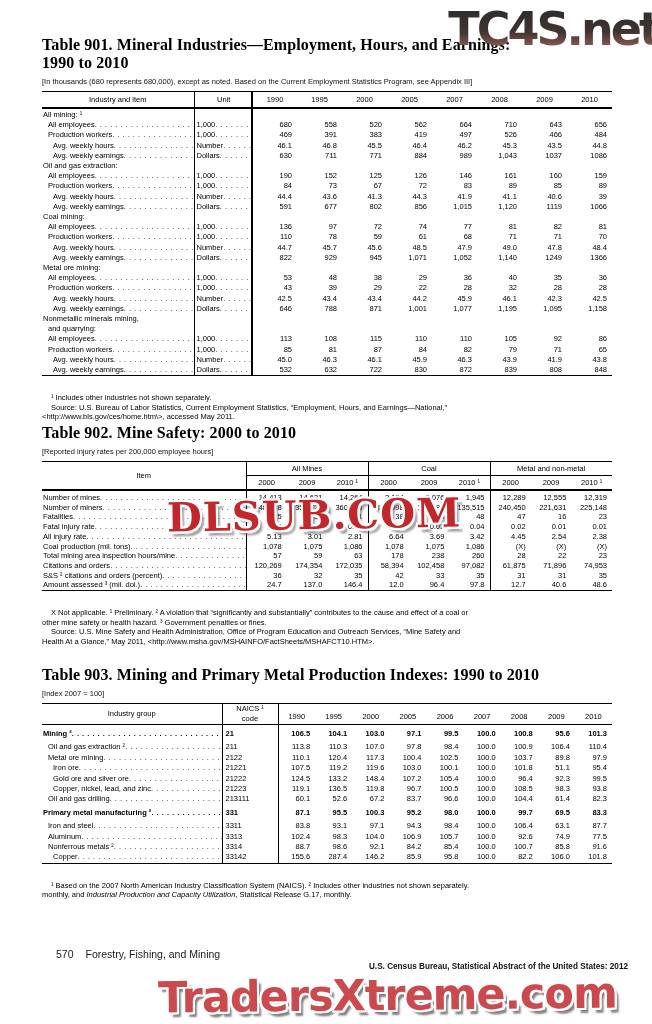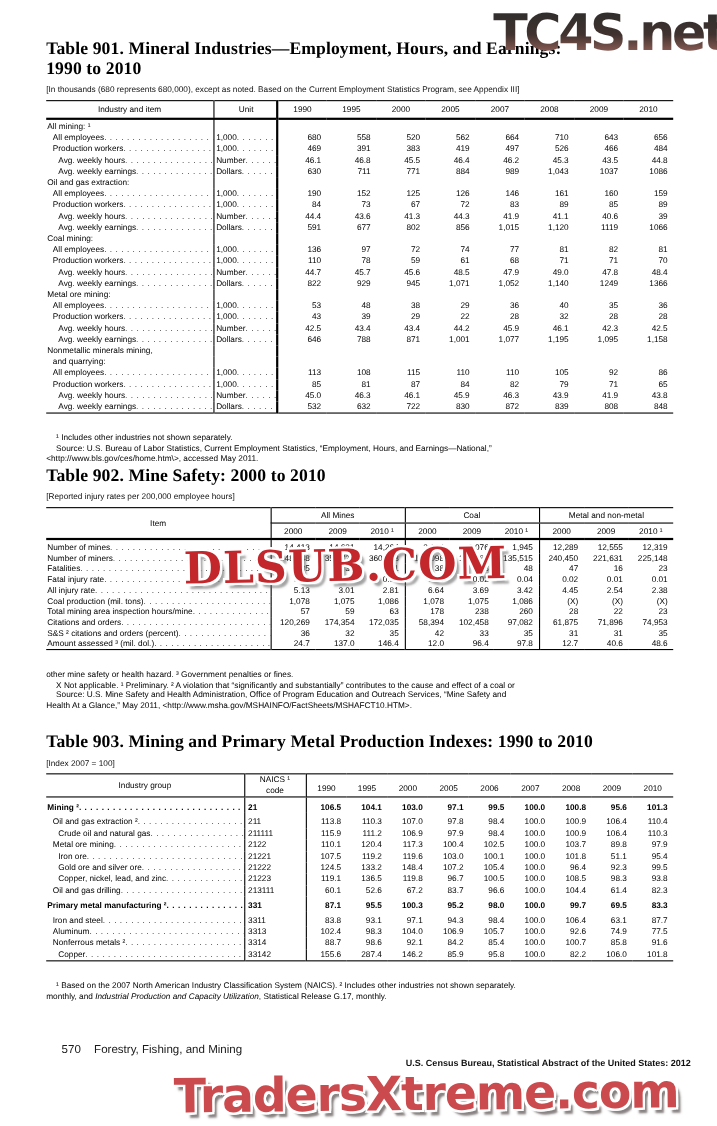--- a/index.html
+++ b/index.html
@@ -850,22 +850,22 @@
             <td class="val v3">12.0</td>
             <td class="val v4">96.4</td>
             <td class="val v5">97.8</td>
             <td class="val v6">12.7</td>
             <td class="val v7">40.6</td>
             <td class="val v8">48.6</td>
           </tr>
         </tbody>
     </table>
     <div class="fnote">
+        <div class="ln fl">X Not applicable. ¹ Preliminary. ² A violation that “significantly and substantially” contributes to the cause and effect of a coal or</div>
         <div class="ln">other mine safety or health hazard. ³ Government penalties or fines.</div>
-        <div class="ln fl">X Not applicable. ¹ Preliminary. ² A violation that “significantly and substantially” contributes to the cause and effect of a coal or</div>
       </div>
     <div class="src">
         <div class="ln fl">Source: U.S. Mine Safety and Health Administration, Office of Program Education and Outreach Services, “Mine Safety and</div>
         <div class="ln">Health At a Glance,” May 2011, &lt;http://www.msha.gov/MSHAINFO/FactSheets/MSHAFCT10.HTM&gt;.</div>
       </div>
   </div>
 
   <div class="sec" id="sec903">
     <h2 class="title">Table 903. Mining and Primary Metal Production Indexes: 1990 to 2010</h2>
     <div class="bnote">[Index 2007 = 100]</div>
@@ -929,38 +929,20 @@
             <td class="val v1">110.3</td>
             <td class="val v2">107.0</td>
             <td class="val v3">97.8</td>
             <td class="val v4">98.4</td>
             <td class="val v5">100.0</td>
             <td class="val v6">100.9</td>
             <td class="val v7">106.4</td>
             <td class="val v8">110.4</td>
           </tr>
           <tr>
-            <td class="lblc i2">
-              <span class="lc">
-                <span class="lt">Crude oil and natural gas</span>
-                <span class="ld"></span>
-              </span>
-            </td>
-            <td class="c">211111</td>
-            <td class="val v0">115.9</td>
-            <td class="val v1">111.2</td>
-            <td class="val v2">106.9</td>
-            <td class="val v3">97.9</td>
-            <td class="val v4">98.4</td>
-            <td class="val v5">100.0</td>
-            <td class="val v6">100.9</td>
-            <td class="val v7">106.4</td>
-            <td class="val v8">110.3</td>
-          </tr>
-          <tr>
             <td class="lblc i1">
               <span class="lc">
                 <span class="lt">Metal ore mining</span>
                 <span class="ld"></span>
               </span>
             </td>
             <td class="c">2122</td>
             <td class="val v0">110.1</td>
             <td class="val v1">120.4</td>
             <td class="val v2">117.3</td>

